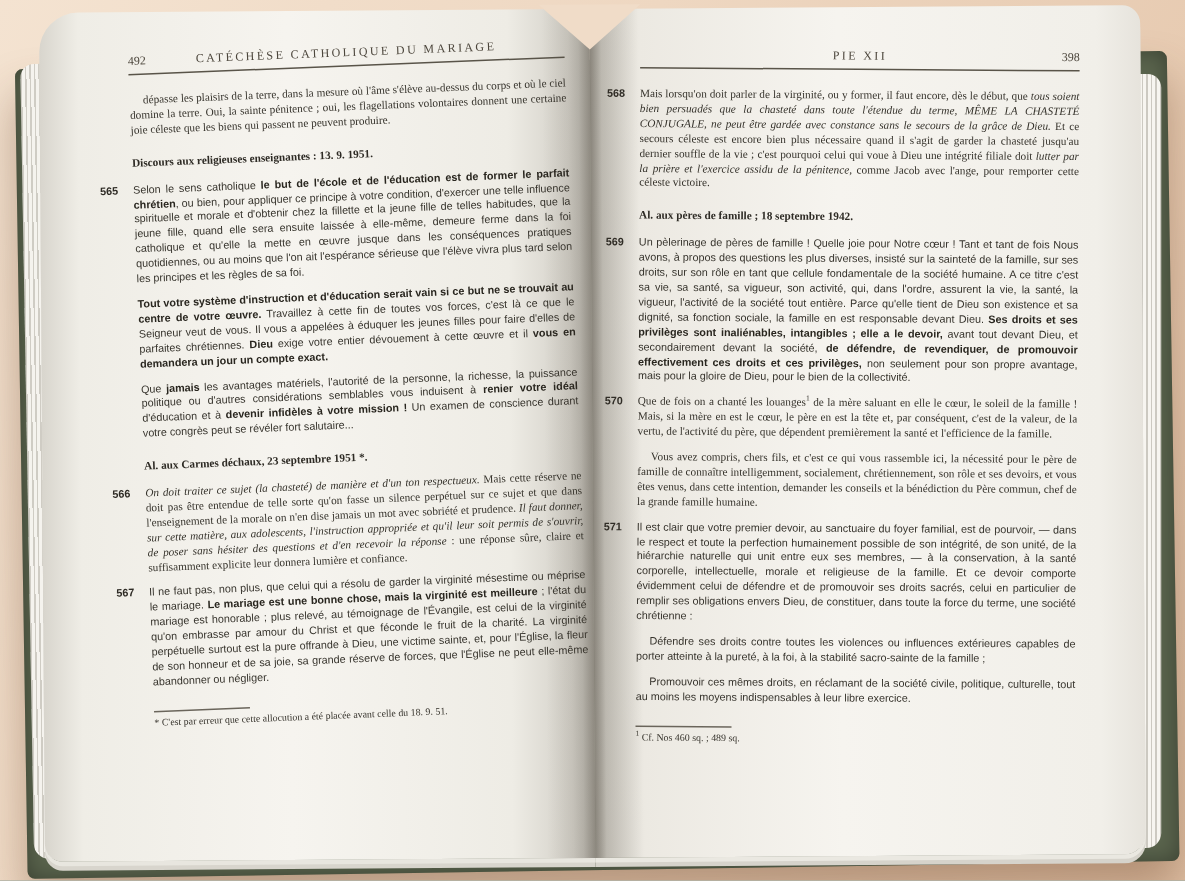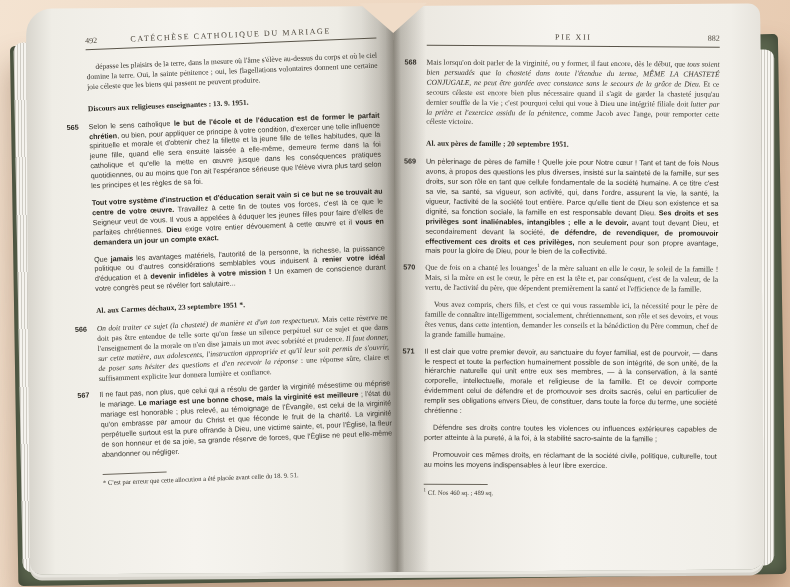--- a/index.html
+++ b/index.html
@@ -91,25 +91,25 @@
               <div class="block para sans"><span class="num">567</span><span>Il ne faut pas, non plus, que celui qui a résolu de garder la virginité mésestime ou méprise le mariage. </span><span class="b">Le mariage est une bonne chose, mais la virginité est meilleure</span><span> ; l'état du mariage est honorable ; plus relevé, au témoignage de l'Évangile, est celui de la virginité qu'on embrasse par amour du Christ et que féconde le fruit de la charité. La virginité perpétuelle surtout est la pure offrande à Dieu, une victime sainte, et, pour l'Église, la fleur de son honneur et de sa joie, sa grande réserve de forces, que l'Église ne peut elle-même abandonner ou négliger.</span></div>
               <div class="block footnote serif"><span>* C'est par erreur que cette allocution a été placée avant celle du 18. 9. 51.</span></div>
             </div>
         </div>
       </div>
       <div class="page page-right">
         <div class="page-inner">
           <div class="header">
             <span class="pagenum"></span>
             <span class="runtitle">PIE XII</span>
-            <span class="pagenum right">882</span>
+            <span class="pagenum right">398</span>
           </div>
           <div class="textcol">
               <div class="block para serif"><span class="num">568</span><span>Mais lorsqu'on doit parler de la virginité, ou y former, il faut encore, dès le début, que </span><span class="i">tous soient bien persuadés que la chasteté dans toute l'étendue du terme, MÊME LA CHASTETÉ CONJUGALE, ne peut être gardée avec constance sans le secours de la grâce de Dieu.</span><span> Et ce secours céleste est encore bien plus nécessaire quand il s'agit de garder la chasteté jusqu'au dernier souffle de la vie ; c'est pourquoi celui qui voue à Dieu une intégrité filiale doit </span><span class="i">lutter par la prière et l'exercice assidu de la pénitence</span><span>, comme Jacob avec l'ange, pour remporter cette céleste victoire.</span></div>
-              <div class="block heading serif"><span>Al. aux pères de famille ; 20 septembre 1951.</span></div>
+              <div class="block heading serif"><span>Al. aux pères de famille ; 18 septembre 1942.</span></div>
               <div class="block para sans"><span class="num">569</span><span>Un pèlerinage de pères de famille ! Quelle joie pour Notre cœur ! Tant et tant de fois Nous avons, à propos des questions les plus diverses, insisté sur la sainteté de la famille, sur ses droits, sur son rôle en tant que cellule fondamentale de la société humaine. A ce titre c'est sa vie, sa santé, sa vigueur, son activité, qui, dans l'ordre, assurent la vie, la santé, la vigueur, l'activité de la société tout entière. Parce qu'elle tient de Dieu son existence et sa dignité, sa fonction sociale, la famille en est responsable devant Dieu. </span><span class="b">Ses droits et ses privilèges sont inaliénables, intangibles ; elle a le devoir,</span><span> avant tout devant Dieu, et secondairement devant la société, </span><span class="b">de défendre, de revendiquer, de promouvoir effectivement ces droits et ces privilèges,</span><span> non seulement pour son propre avantage, mais pour la gloire de Dieu, pour le bien de la collectivité.</span></div>
               <div class="block para serif"><span class="num">570</span><span>Que de fois on a chanté les louanges</span><span class="sup">1</span><span> de la mère saluant en elle le cœur, le soleil de la famille ! Mais, si la mère en est le cœur, le père en est la tête et, par conséquent, c'est de la valeur, de la vertu, de l'activité du père, que dépendent premièrement la santé et l'efficience de la famille.</span></div>
               <div class="block para serif indent"><span>Vous avez compris, chers fils, et c'est ce qui vous rassemble ici, la nécessité pour le père de famille de connaître intelligemment, socialement, chrétiennement, son rôle et ses devoirs, et vous êtes venus, dans cette intention, demander les conseils et la bénédiction du Père commun, chef de la grande famille humaine.</span></div>
               <div class="block para sans"><span class="num">571</span><span>Il est clair que votre premier devoir, au sanctuaire du foyer familial, est de pourvoir, — dans le respect et toute la perfection humainement possible de son intégrité, de son unité, de la hiérarchie naturelle qui unit entre eux ses membres, — à la conservation, à la santé corporelle, intellectuelle, morale et religieuse de la famille. Et ce devoir comporte évidemment celui de défendre et de promouvoir ses droits sacrés, celui en particulier de remplir ses obligations envers Dieu, de constituer, dans toute la force du terme, une société chrétienne :</span></div>
               <div class="block para sans indent"><span>Défendre ses droits contre toutes les violences ou influences extérieures capables de porter atteinte à la pureté, à la foi, à la stabilité sacro-sainte de la famille ;</span></div>
               <div class="block para sans indent"><span>Promouvoir ces mêmes droits, en réclamant de la société civile, politique, culturelle, tout au moins les moyens indispensables à leur libre exercice.</span></div>
               <div class="block footnote serif"><span class="sup">1</span><span> Cf. Nos 460 sq. ; 489 sq.</span></div>
             </div>
         </div>
       </div>

